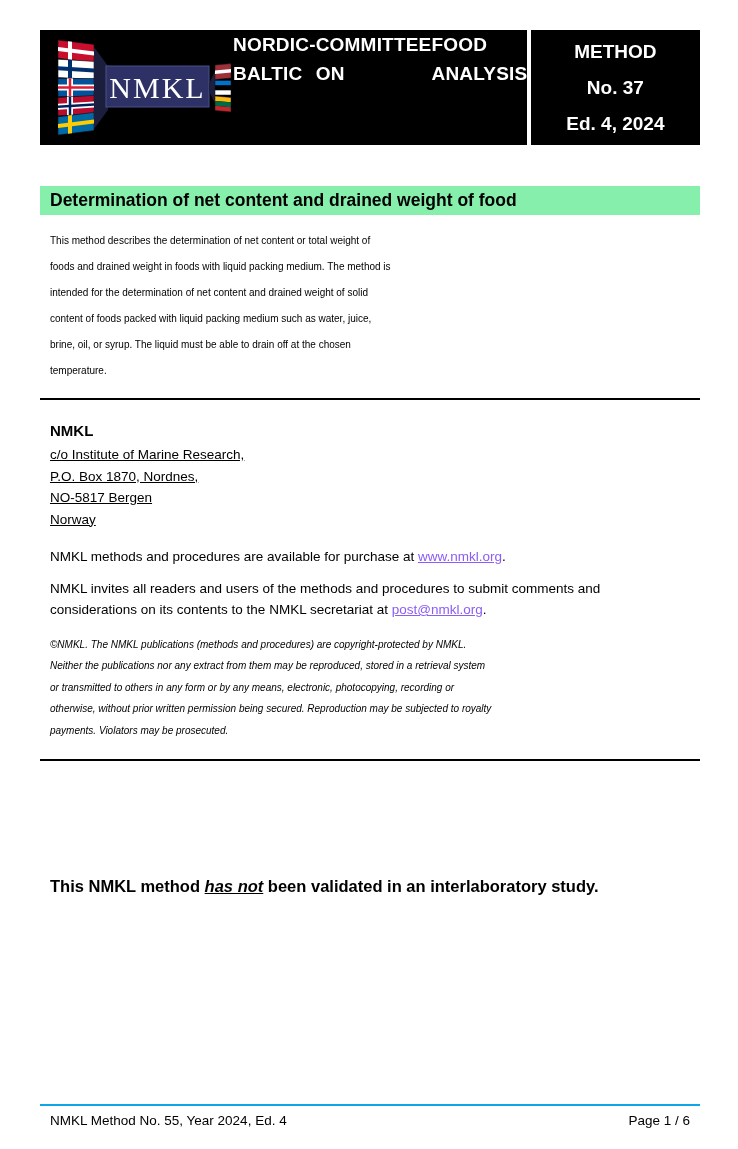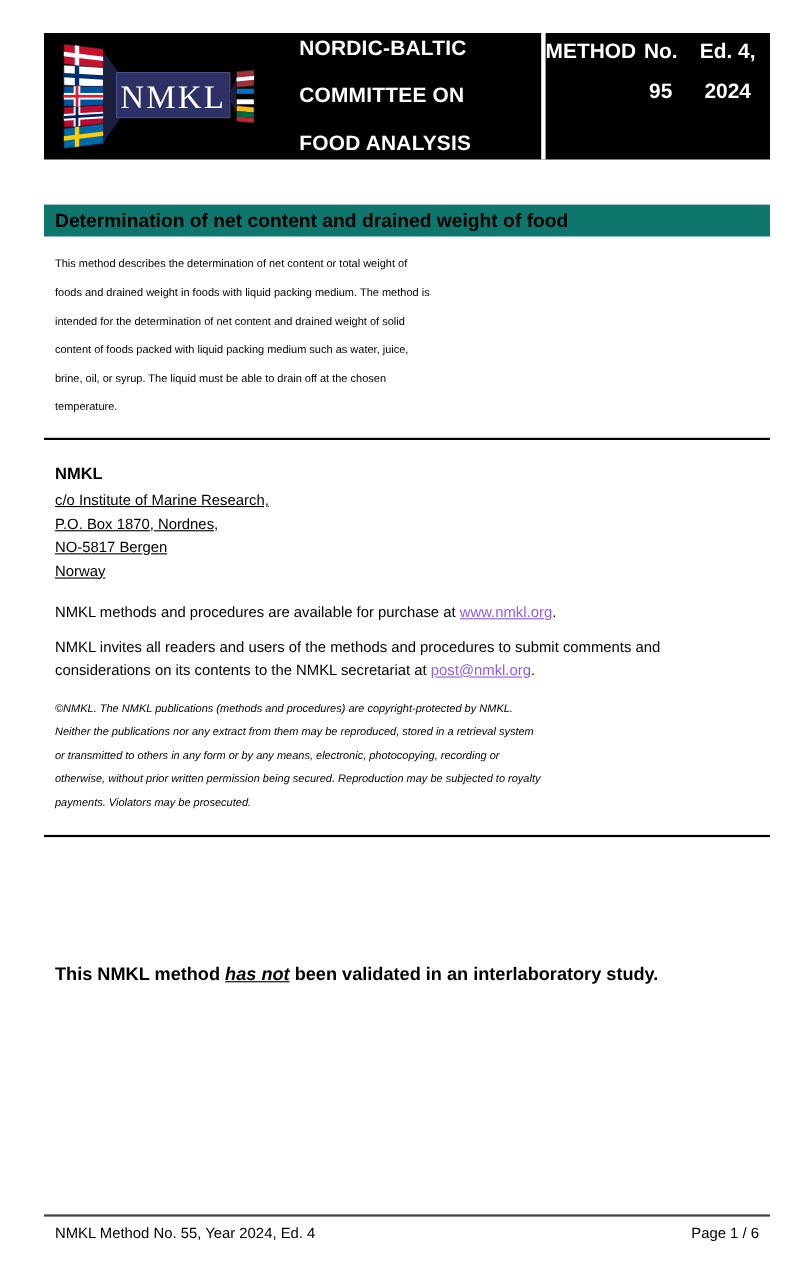--- a/index.html
+++ b/index.html
@@ -15,37 +15,37 @@
   
   .header-bar {
     margin: 30px 38px 0 40px;
     width: 660px; height: 115px;
     background: #000;
     display: flex; align-items: stretch;
   }
   .logo-cell { width: 232px; display: flex; align-items: center; }
   .logo-cell svg { margin-left: 15px; display: block; }
   .org-cell {
-    flex: 1; display: flex; flex-direction: column; justify-content: space-between;
+    flex: 1; display: flex; flex-direction: row; justify-content: flex-end;
   }
   .org-line {
     color: #fff; font-weight: bold; font-size: 19px; line-height: 29px;
     letter-spacing: 0.2px;
   }
   .header-divider { width: 4px; background: #fff; }
   .method-cell {
-    width: 204px; display: flex; flex-direction: row; justify-content: center;
+    width: 204px; display: flex; flex-direction: column; justify-content: center;
     text-align: center; color: #fff;
   }
   .method-line { font-weight: bold; font-size: 19px; line-height: 36px; }
 
   
   .title-bar {
     margin: 41px 38px 0 40px; width: 660px; height: 29px;
-    background: #0f766e;
+    background: #86efac;
     font-weight: bold; font-size: 17.5px; line-height: 29px;
     padding-left: 10px;
   }
   .abstract {
     margin: 13px 44px 0 50px;
     font-size: 10px; line-height: 26px;
     white-space: pre-line;
   }
   .rule {
     margin: 14px 38px 0 40px; width: 660px;
@@ -72,21 +72,21 @@
   .rule.second { margin-top: 18px; }
   .validation {
     margin: 114px 44px 0 50px;
     font-weight: bold; font-size: 16.5px; line-height: 22px;
   }
   .validation .emph { text-decoration: underline; font-style: italic; }
 
   
   .footer {
     position: absolute; left: 40px; top: 1104px; width: 660px;
-    border-top: 2px solid #404040;
+    border-top: 2px solid #0ea5e9;
     padding: 5px 10px 0 10px;
     display: flex; justify-content: space-between;
     font-size: 13.5px; line-height: 20px;
   }
 </style>
 </head>
 <body>
 
 <div>
 
@@ -163,21 +163,21 @@
     <div class="org-cell">
       <div class="org-line">NORDIC-BALTIC</div>
       <div class="org-line">COMMITTEE ON</div>
       <div class="org-line">FOOD ANALYSIS</div>
     </div>
 
     <div class="header-divider"></div>
 
     <div class="method-cell">
       <div class="method-line">METHOD</div>
-      <div class="method-line">No. 95</div>
+      <div class="method-line">No. 37</div>
       <div class="method-line">Ed. 4, 2024</div>
     </div>
   </div>
 
   <div class="title-bar">Determination of net content and drained weight of food</div>
 
   <div class="abstract">This method describes the determination of net content or total weight of
 foods and drained weight in foods with liquid packing medium. The method is
 intended for the determination of net content and drained weight of solid
 content of foods packed with liquid packing medium such as water, juice,

